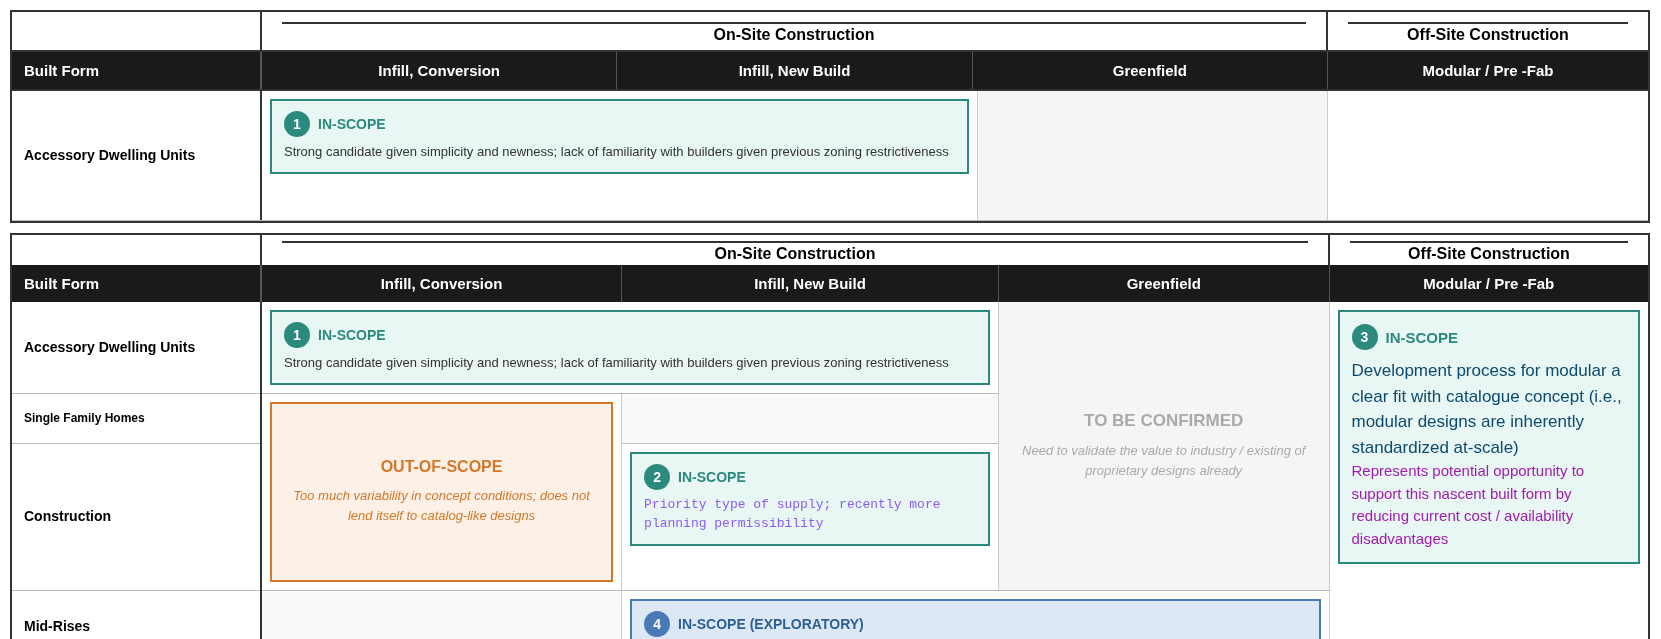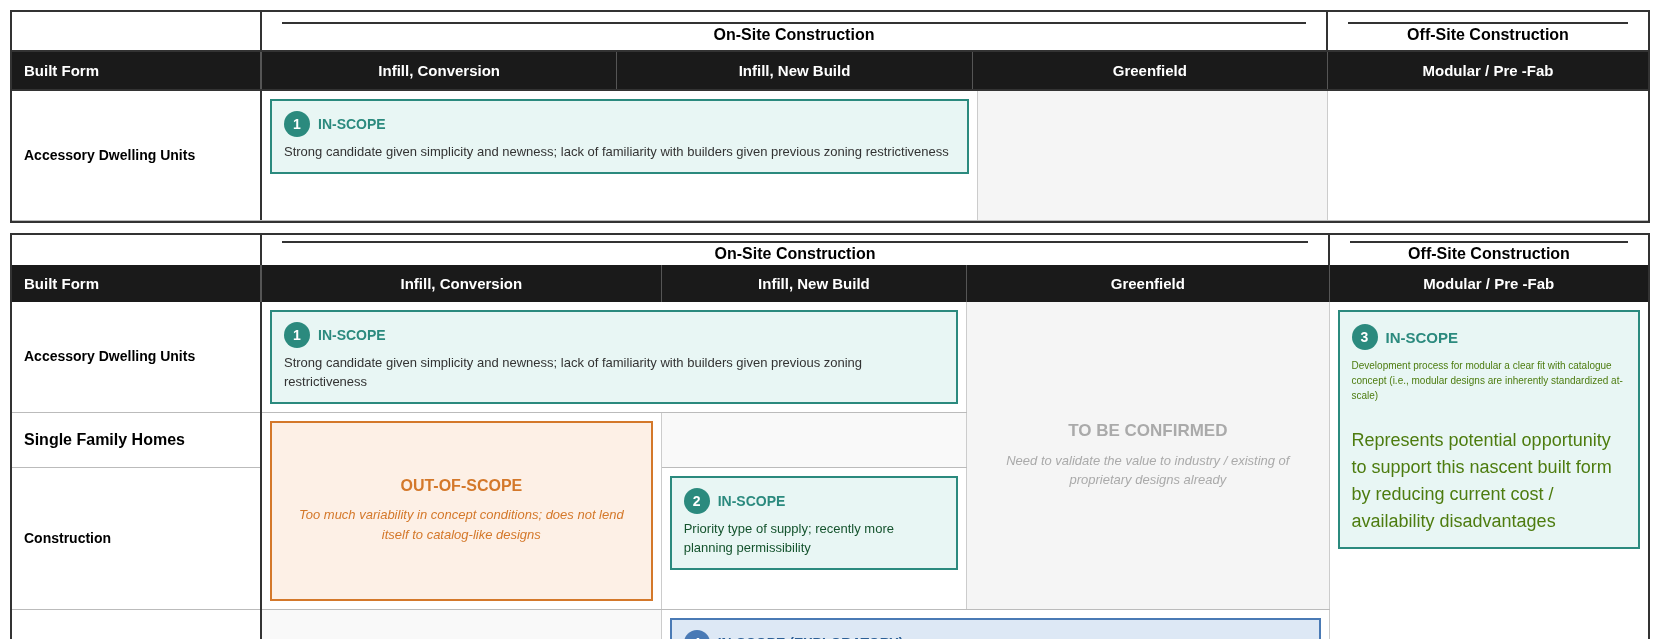--- a/index.html
+++ b/index.html
@@ -126,28 +126,28 @@
         <div style="font-size:17px; font-weight:bold; color:#aaa; margin-bottom:10px;">TO BE CONFIRMED</div>
         <div style="font-style:italic; font-size:13px; color:#aaa; line-height:1.5;">Need to validate the value to industry / existing of proprietary designs already</div>
       </td>
 
       <td rowspan="4" style="border-bottom:1px solid #bbb; padding:8px; vertical-align:top;">
         <div style="border:2px solid #2b8a7e; background:#e8f6f4; padding:12px; height:100%;">
           <div style="display:flex; align-items:center; margin-bottom:8px;">
             <span style="background:#2b8a7e; color:#fff; width:26px; height:26px; border-radius:50%; display:inline-flex; align-items:center; justify-content:center; font-weight:bold; font-size:14px; margin-right:8px; flex-shrink:0;">3</span>
             <span style="font-weight:bold; font-size:15px; color:#2b8a7e;">IN-SCOPE</span>
           </div>
-          <div style="font-size:10px; color:#4d7c0f; line-height:1.5; margin-bottom:24px;">Development process for modular a clear fit with catalogue concept (i.e., modular designs are inherently standardized at-scale)</div>
-          <div style="font-size:18px; color:#4d7c0f; line-height:1.5;">Represents potential opportunity to support this nascent built form by reducing current cost / availability disadvantages</div>
+          <div style="font-size:17px; color:#0c4a6e; line-height:1.5; margin-bottom:0;">Development process for modular a clear fit with catalogue concept (i.e., modular designs are inherently standardized at-scale)</div>
+          <div style="font-size:15px; color:#a21caf; line-height:1.5;">Represents potential opportunity to support this nascent built form by reducing current cost / availability disadvantages</div>
         </div>
       </td>
     </tr>
 
     <tr style="border-bottom:1px solid #bbb;">
-      <td style="width:250px; border-right:2px solid #333; border-bottom:1px solid #bbb; padding:10px 12px; font-weight:bold; font-size:16px; line-height:1.4; vertical-align:middle;margin-left:12px;">Single Family Homes</td>
+      <td style="width:250px; border-right:2px solid #333; border-bottom:1px solid #bbb; padding:10px 12px; font-weight:bold; font-size:12px; line-height:1.4; vertical-align:middle;margin-left:12px;">Single Family Homes</td>
 
       <td rowspan="2" style="border-right:1px solid #ccc; border-bottom:1px solid #bbb; padding:8px; vertical-align:middle;">
         <div style="border:2px solid #d4782a; background:#fdf0e6; padding:20px 12px; text-align:center; height:100%; display:flex; flex-direction:column; align-items:center; justify-content:center; min-height:180px;">
           <div style="font-weight:bold; font-size:16px; color:#d4782a; margin-bottom:10px;">OUT-OF-SCOPE</div>
           <div style="font-style:italic; font-size:13px; color:#d4782a; line-height:1.5;">Too much variability in concept conditions; does not lend itself to catalog-like designs</div>
         </div>
       </td>
 
       <td style="border-right:1px solid #ccc; border-bottom:1px solid #bbb; background:#f9f9f9;">
       </td>
@@ -156,21 +156,21 @@
 
     <tr style="border-bottom:1px solid #bbb;">
       <td style="width:250px; border-right:2px solid #333; border-bottom:1px solid #bbb; padding:10px 12px; font-weight:bold; font-size:14px; line-height:1.4; vertical-align:middle;">Construction</td>
 
       <td style="border-right:1px solid #ccc; border-bottom:1px solid #bbb; padding:8px; vertical-align:top;">
         <div style="border:2px solid #2b8a7e; background:#e8f6f4; padding:10px 12px;">
           <div style="display:flex; align-items:center; margin-bottom:6px;">
             <span style="background:#2b8a7e; color:#fff; width:26px; height:26px; border-radius:50%; display:inline-flex; align-items:center; justify-content:center; font-weight:bold; font-size:14px; margin-right:8px; flex-shrink:0;">2</span>
             <span style="font-weight:bold; font-size:14px; color:#2b8a7e;">IN-SCOPE</span>
           </div>
-          <div style="font-size:13px; color:#14532d; line-height:1.45;">Priority type of supply; recently more planning permissibility</div>
+          <div style="font-size:13px; color:#8b5cf6; line-height:1.45;font-family:Liberation Mono, monospace;">Priority type of supply; recently more planning permissibility</div>
         </div>
       </td>
 
     </tr>
 
     <tr style="border-bottom:1px solid #bbb;">
       <td style="width:250px; border-right:2px solid #333; border-bottom:1px solid #bbb; padding:10px 12px; font-weight:bold; font-size:14px; line-height:1.4; vertical-align:middle;">Mid-Rises</td>
 
       <td style="border-right:1px solid #ccc; border-bottom:1px solid #bbb; background:#f9f9f9;"></td>
 

